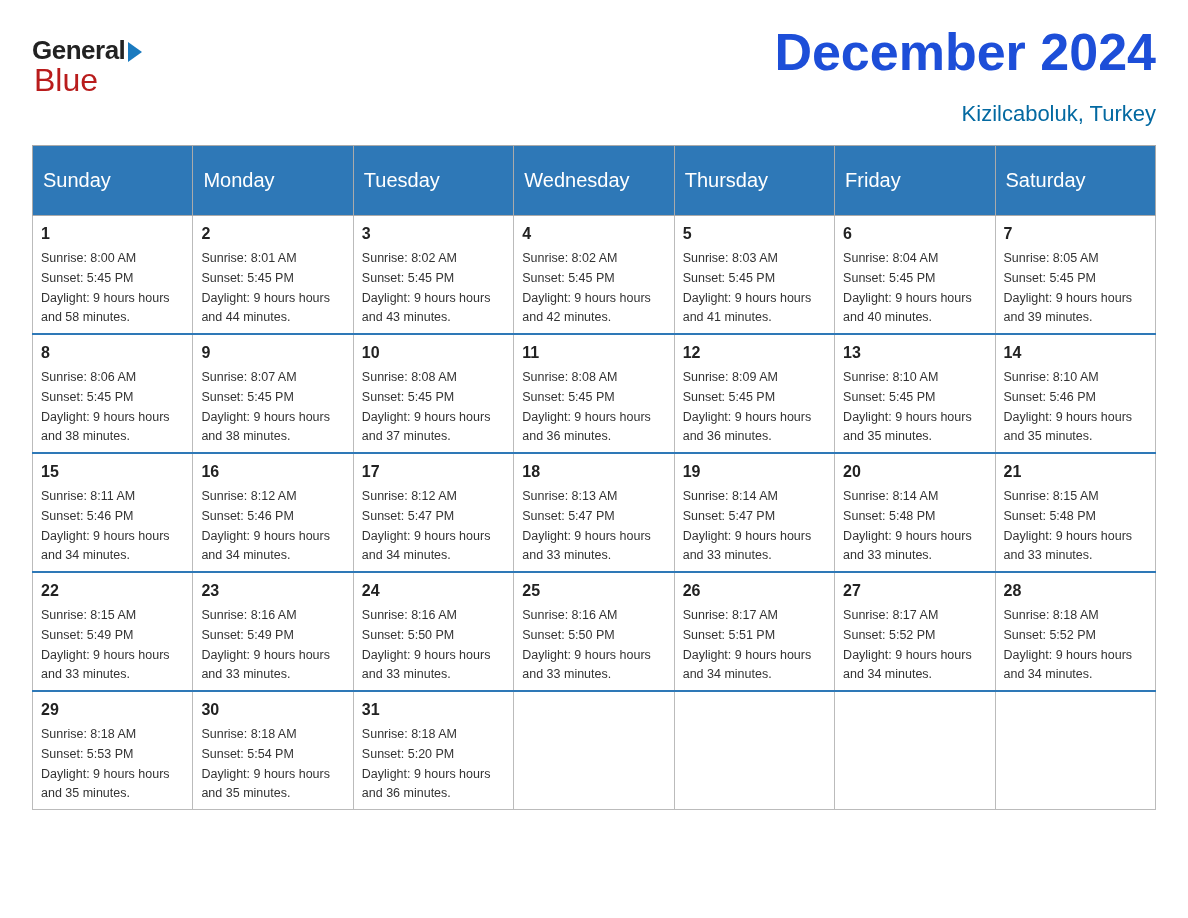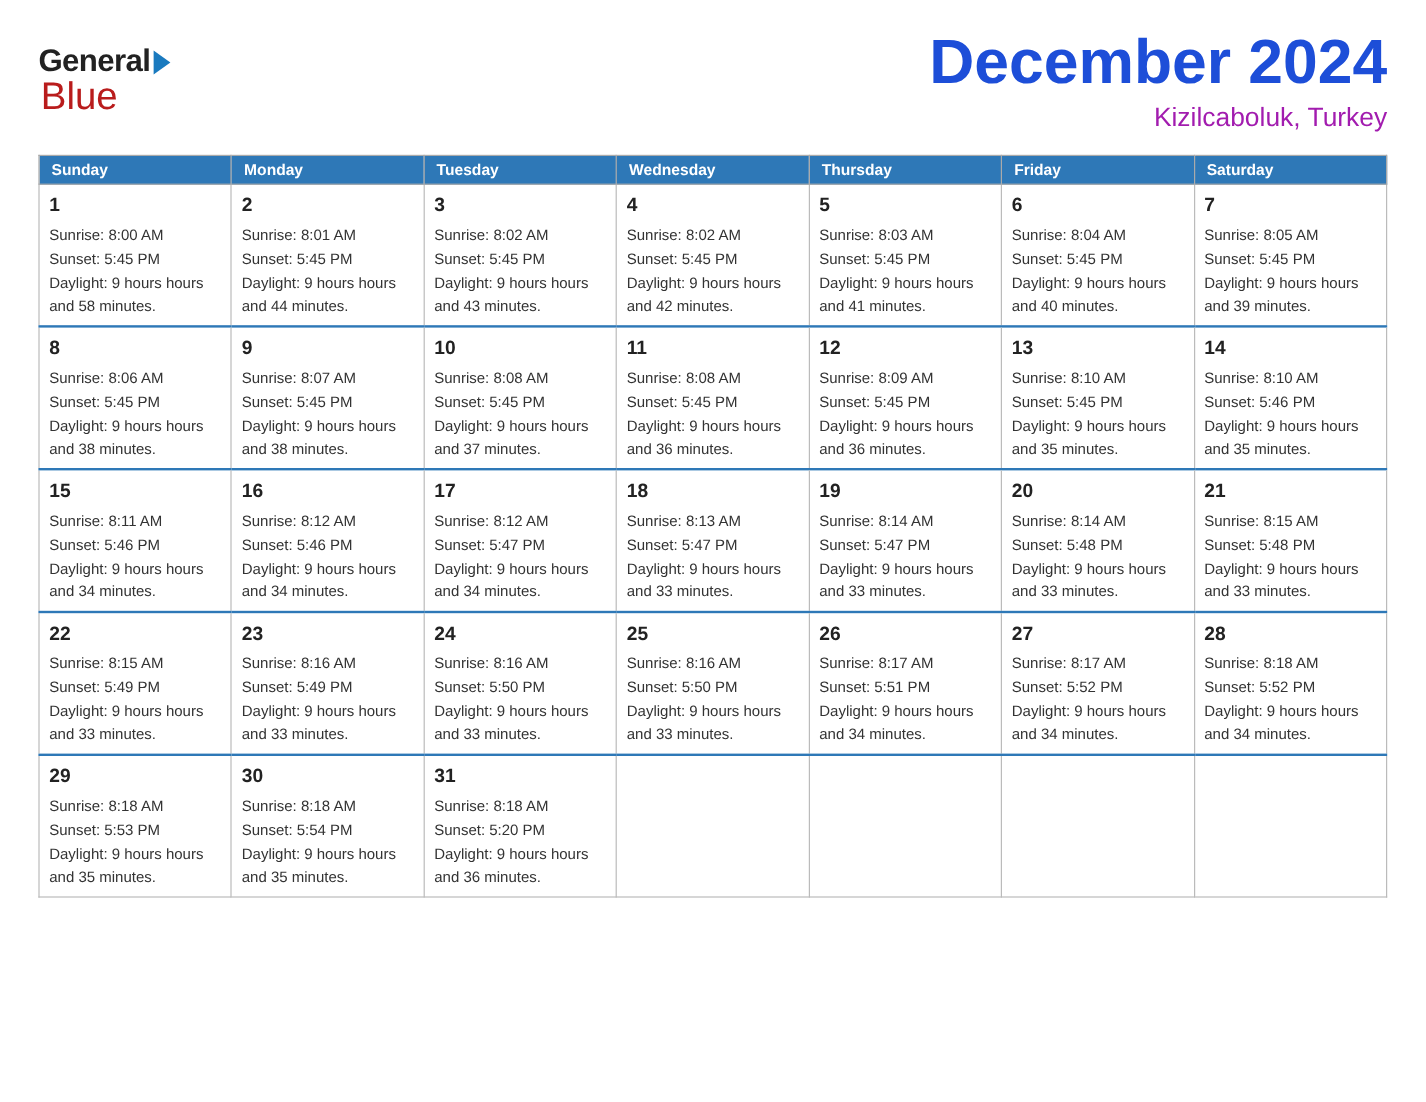--- a/index.html
+++ b/index.html
@@ -53,34 +53,34 @@
       text-align: right;
     }
     .month-title {
       font-size: 52px;
       font-weight: bold;
       color: #1d4ed8;
       line-height: 1.1;
     }
     .location {
       font-size: 22px;
-      color: #a21caf;
-      margin-top: 4px;
+      color: #0369a1;
+      margin-top: 20px;
     }
     .calendar {
       width: 100%;
       border-collapse: collapse;
       border: 1px solid #aaa;
     }
     .calendar th {
       background: #2e78b7;
       color: #fff;
-      font-size: 13px;
-      font-weight: bold;
-      padding: 4px 10px;
+      font-size: 20px;
+      font-weight: normal;
+      padding: 23px 10px;
       text-align: left;
       border: 1px solid #aaa;
     }
     .calendar td {
       vertical-align: top;
       padding: 6px 8px;
       border: 1px solid #bbb;
       width: 14.28%;
       font-size: 13px;
       line-height: 1.5;

